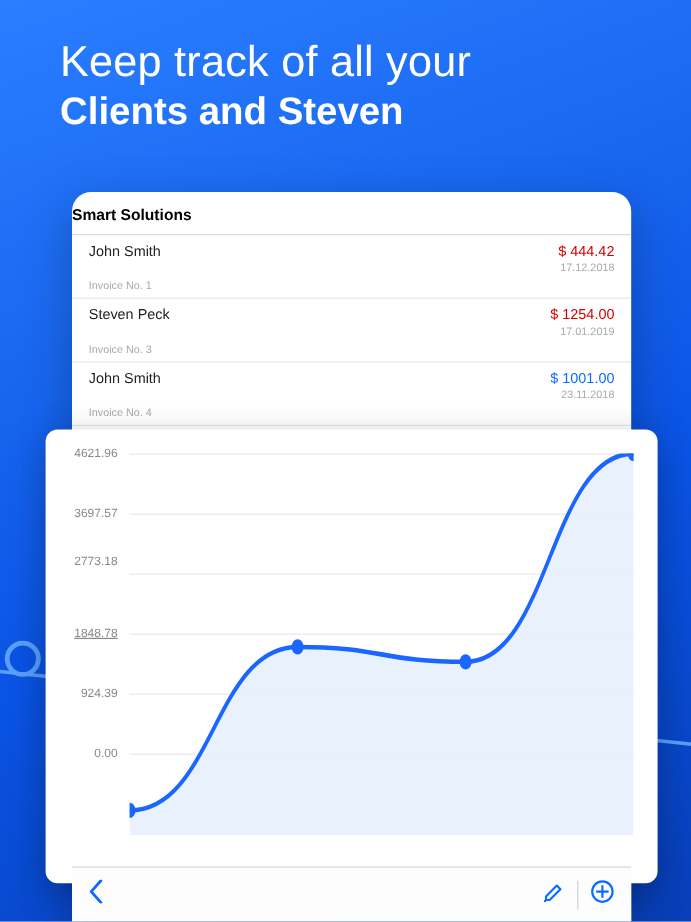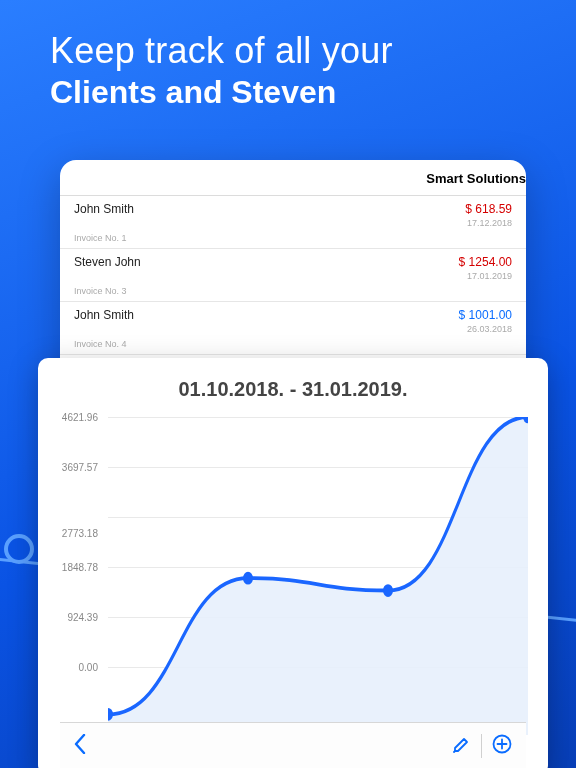--- a/index.html
+++ b/index.html
@@ -17,21 +17,21 @@
   .phone {
     position: absolute;
     left: 60px; right: 50px; top: 160px; bottom: 0;
     background: #fff;
     border-radius: 16px 16px 0 0;
     box-shadow: 0 12px 40px rgba(0,0,0,0.25);
     overflow: hidden;
     display: flex; flex-direction: column;
   }
   .phone-header {
-    text-align: right;
+    text-align: left;
     font-weight: 600;
     font-size: 13px;
     color: #000;
     padding: 11px 0 9px;
     border-bottom: 1px solid #dcdcdc;
   }
   .rows { }
   .row {
     display: flex; justify-content: space-between; align-items: flex-start;
     padding: 6px 14px 5px;
@@ -127,58 +127,57 @@
 
 <div class="phone">
   <div class="phone-header">Smart Solutions</div>
   <div class="rows" id="rows">
       <div class="row">
         <div class="row-left">
           <div class="row-name">John Smith</div>
           <div class="row-sub">Invoice No. 1</div>
         </div>
         <div class="row-right">
-          <div class="row-amt amt-red">$ 618.59</div>
+          <div class="row-amt amt-red">$ 444.42</div>
           <div class="row-date">17.12.2018</div>
         </div>
       </div>
       <div class="row">
         <div class="row-left">
-          <div class="row-name">Steven John</div>
+          <div class="row-name">Steven Peck</div>
           <div class="row-sub">Invoice No. 3</div>
         </div>
         <div class="row-right">
           <div class="row-amt amt-red">$ 1254.00</div>
           <div class="row-date">17.01.2019</div>
         </div>
       </div>
       <div class="row">
         <div class="row-left">
           <div class="row-name">John Smith</div>
           <div class="row-sub">Invoice No. 4</div>
         </div>
         <div class="row-right">
           <div class="row-amt amt-blue">$ 1001.00</div>
-          <div class="row-date">26.03.2018</div>
+          <div class="row-date">23.11.2018</div>
         </div>
       </div>
     </div>
 </div>
 
 <div class="chart-card">
-  <div class="chart-title">01.10.2018. - 31.01.2019.</div>
   <div class="chart-plot" id="plot">
     <div class="grid-line" style="top: 0px;"></div>
       <div class="y-tick" style="top: 0px;">4621.96</div>
       <div class="grid-line" style="top: 49.9999px;"></div>
       <div class="y-tick" style="top: 49.9999px;">3697.57</div>
       <div class="grid-line" style="top: 99.9998px;"></div>
-      <div class="y-tick" style="top: 116px;">2773.18</div>
+      <div class="y-tick" style="top: 90px;">2773.18</div>
       <div class="grid-line" style="top: 150px;"></div>
-      <div class="y-tick" style="top: 150px;">1848.78</div>
+      <div class="y-tick" style="top: 150px; text-decoration: underline;">1848.78</div>
       <div class="grid-line" style="top: 200px;"></div>
       <div class="y-tick" style="top: 200px;">924.39</div>
       <div class="grid-line" style="top: 250px;"></div>
       <div class="y-tick" style="top: 250px;">0.00</div>
       <svg id="chart-svg" style="position:absolute;left:0;top:0;width:100%;height:100%;" preserveAspectRatio="none" viewBox="0 0 420 250">
         <path d="M 0 233.7731178980346 C 70 233.7731178980346, 70 126.67569602506296, 140 126.67569602506296 C 210 126.67569602506296, 210 136.4118252862422, 280 136.4118252862422 C 350 136.4118252862422, 350 0, 420 0 L 420 250 L 0 250 Z" class="area-path"></path>
         <path d="M 0 233.7731178980346 C 70 233.7731178980346, 70 126.67569602506296, 140 126.67569602506296 C 210 126.67569602506296, 210 136.4118252862422, 280 136.4118252862422 C 350 136.4118252862422, 350 0, 420 0" class="line-path"></path>
         <circle cx="0" cy="233.7731178980346" r="5" class="dot"></circle>
         <circle cx="140" cy="126.67569602506296" r="5" class="dot"></circle>
         <circle cx="280" cy="136.4118252862422" r="5" class="dot"></circle>

